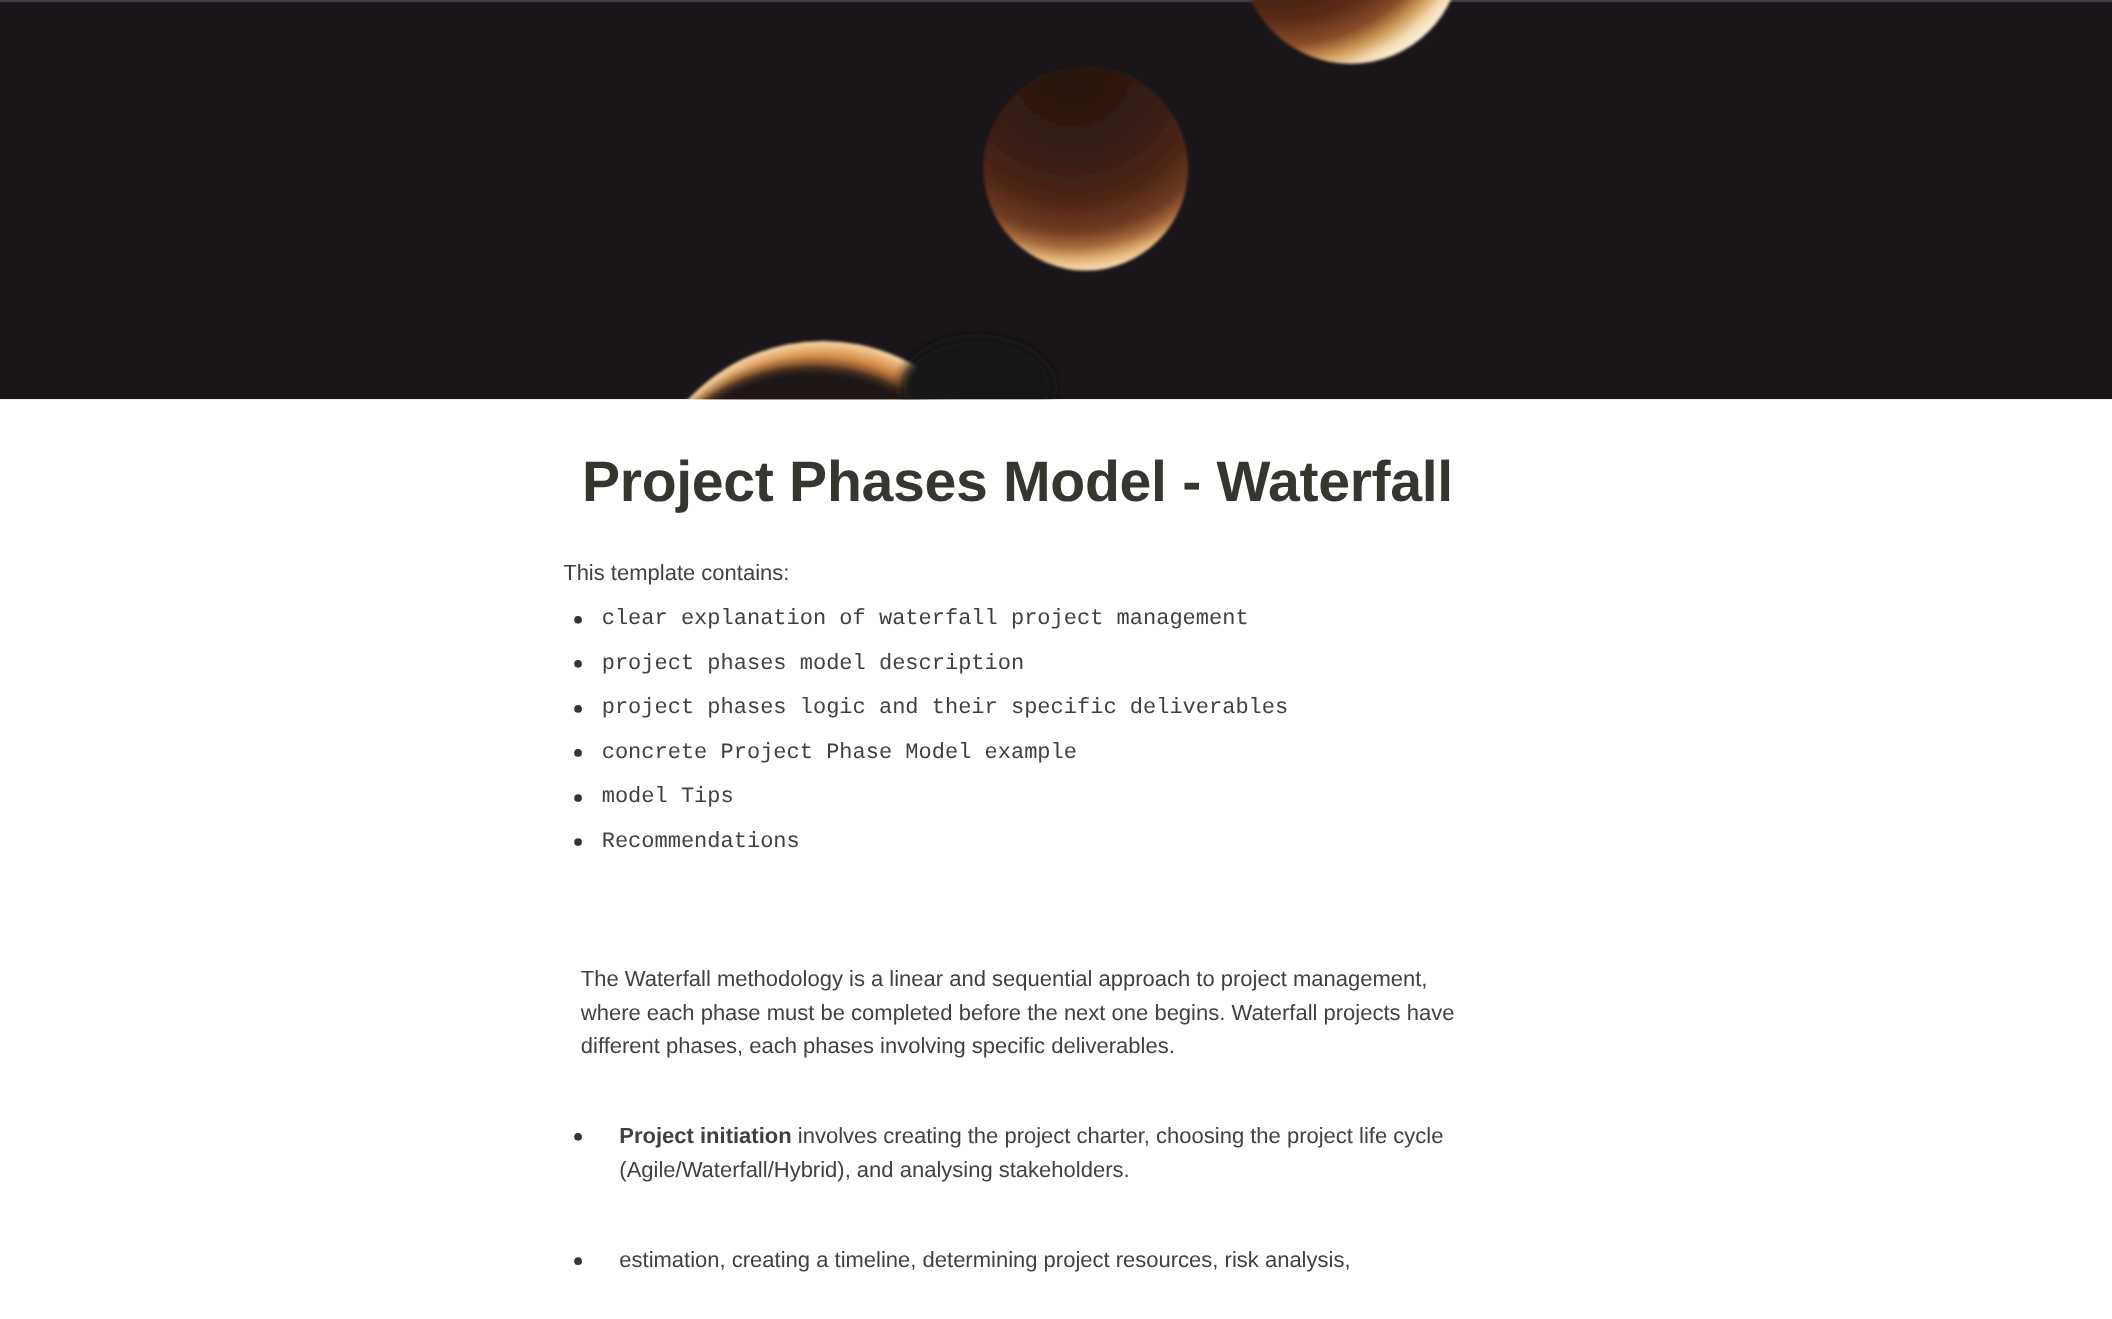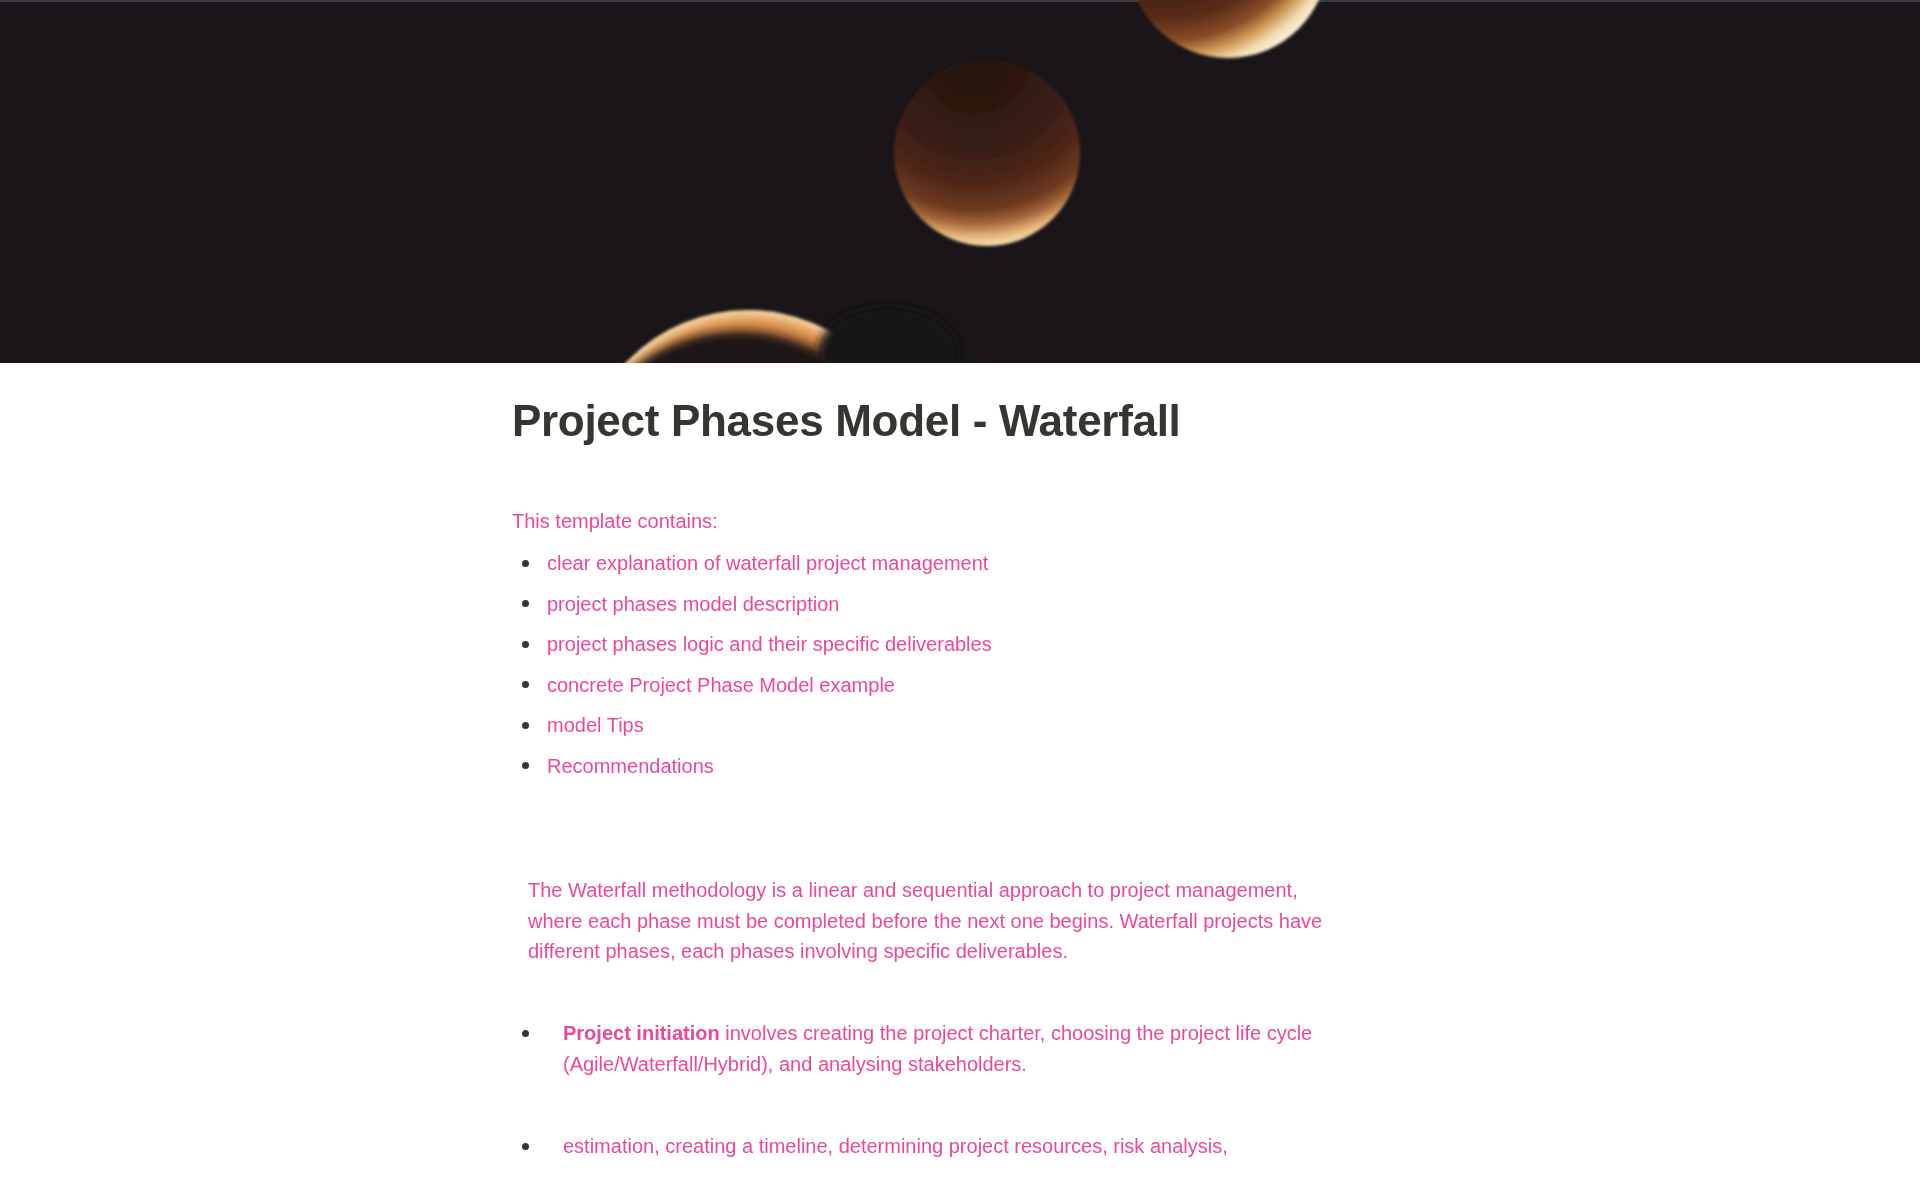--- a/index.html
+++ b/index.html
@@ -18,39 +18,40 @@
   }
   .cover {
     position: absolute; left: 0; top: 0;
     width: 1920px; height: 363px;
     overflow: hidden;
   }
   .cover svg { display: block; }
 
   .page-title {
     position: absolute; left: 512px; top: 393px;
-    margin: 0;
-    font-size: 44px; line-height: 56px;
+    margin: 17px;
+    font-size: 52px; line-height: 56px;
     font-weight: 700;
     letter-spacing: -0.3px;
     color: #37352f;
     white-space: nowrap;
   }
   .body-text {
     font-size: 20px;
-    color: #ec4899;
+    color: #404040;
   }
   .intro-heading {
     position: absolute; left: 512px; top: 506px;
     line-height: 30px;
     white-space: nowrap;
   }
   .intro-list {
     position: absolute; left: 512px; top: 543px;
     width: 900px;
+    font-family: Liberation Mono, monospace;
   }
   .li {
     position: relative;
     box-sizing: border-box;
     height: 40.6px;
     padding: 5px 0 0 35px;
     line-height: 30px;
     white-space: nowrap;
   }
   .dot {

